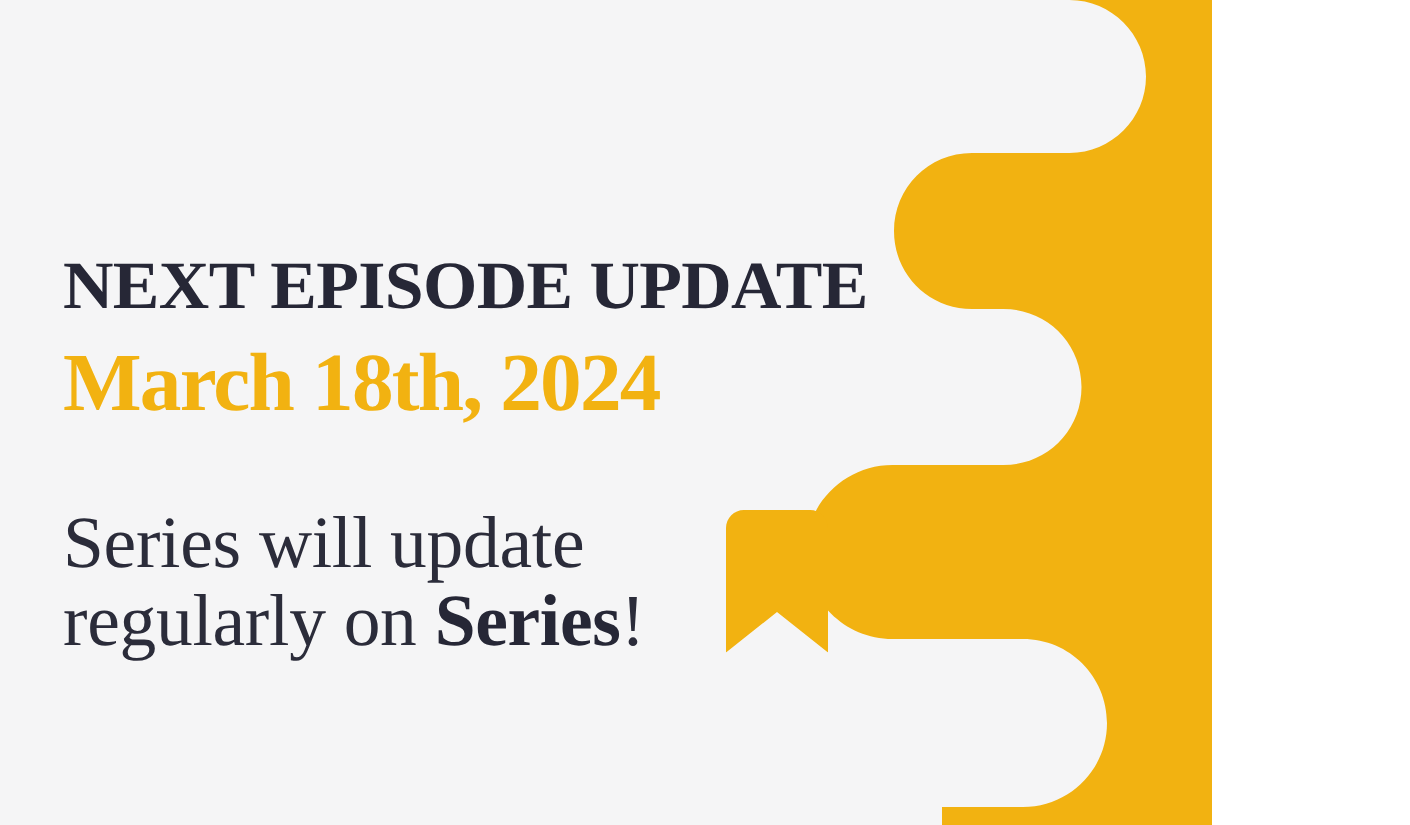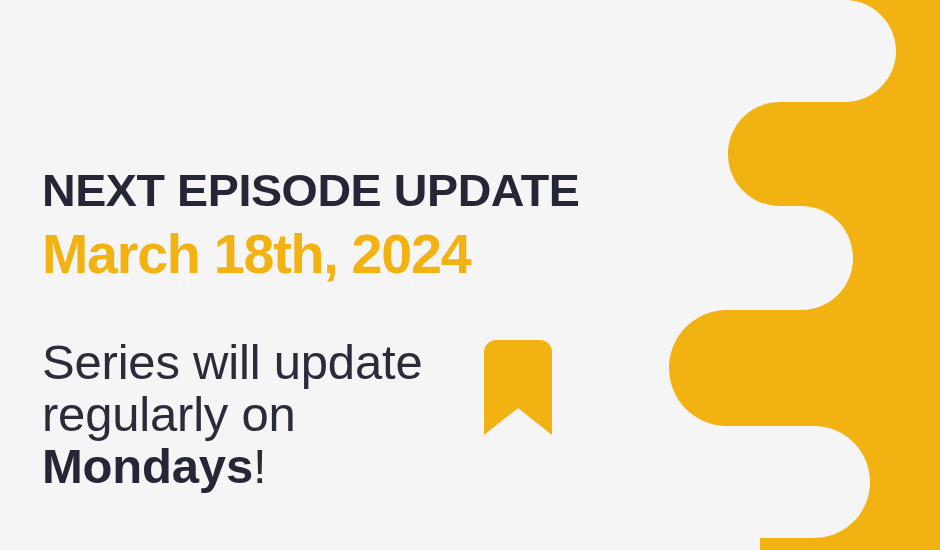--- a/index.html
+++ b/index.html
@@ -4,25 +4,25 @@
 <title>Next Episode Update Banner</title>
 <style>
   html, body {
     margin: 0;
     padding: 0;
     background: #ffffff;
   }
 
   #banner {
     position: relative;
-    width: 940px;
+    width: 808px;
     height: 550px;
     overflow: hidden;
     background: #f5f5f6;
-    font-family: Liberation Sans, sans-serif;
+    font-family: Liberation Serif, serif;
     -webkit-font-smoothing: antialiased;
   }
 
   
   #wave-decoration {
     position: absolute;
     top: 0;
     right: 0;
     width: 320px;
     height: 550px;
@@ -121,21 +121,21 @@
              Z" fill="#f2b211"></path>
   </svg>
 
   <div id="text-block">
     <h1 id="headline">NEXT EPISODE UPDATE</h1>
     <div id="date-line">March 18th, 2024</div>
   </div>
 
   <p id="body-copy">
     <span>Series will update</span><br>
-    <span>regularly on </span><span class="strong-word">Mondays</span><span class="exclaim">!</span>
+    <span>regularly on </span><span class="strong-word">Series</span><span class="exclaim">!</span>
   </p>
 
   <svg id="bookmark-icon" viewBox="0 0 68 95" aria-hidden="true">
     <path d="M 0 12
              C 0 5.4 5.4 0 12 0
              L 56 0
              C 62.6 0 68 5.4 68 12
              L 68 95
              L 34 68
              L 0 95

